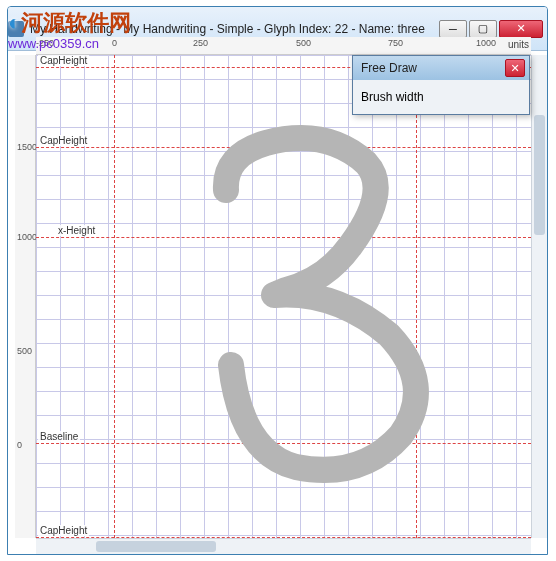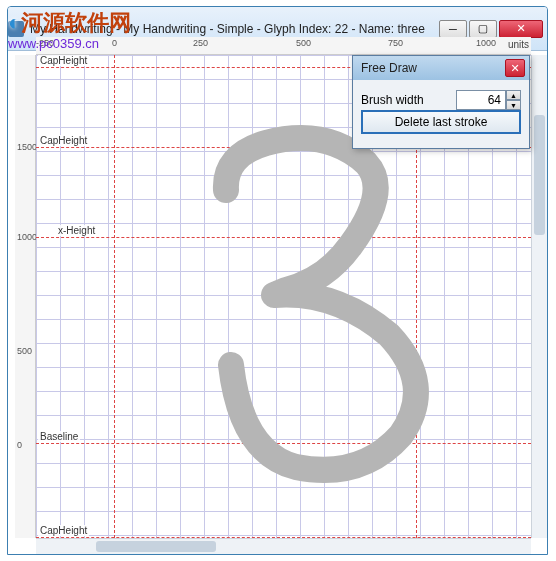--- a/index.html
+++ b/index.html
@@ -105,28 +105,20 @@
 </div>
 
 <div class="dialog">
   <div class="dlg-title">
     <span>Free Draw</span>
     <div class="dlg-close">✕</div>
   </div>
   <div class="dlg-body">
     <div class="row">
       <label>Brush width</label>
-      <div class="spin">
-        <input value="64" style="">
-        <div class="spin-btns">
-          <div>▲</div>
-          <div>▼</div>
-        </div>
-      </div>
     </div>
-    <button class="dlg-btn primary">Delete last stroke</button>
   </div>
 </div>
 
 <div class="watermark">
   <span class="logo">◐</span><span class="cn">河源软件网</span>
   <span class="url">www.pc0359.cn</span>
 </div>
 
 </body></html>

